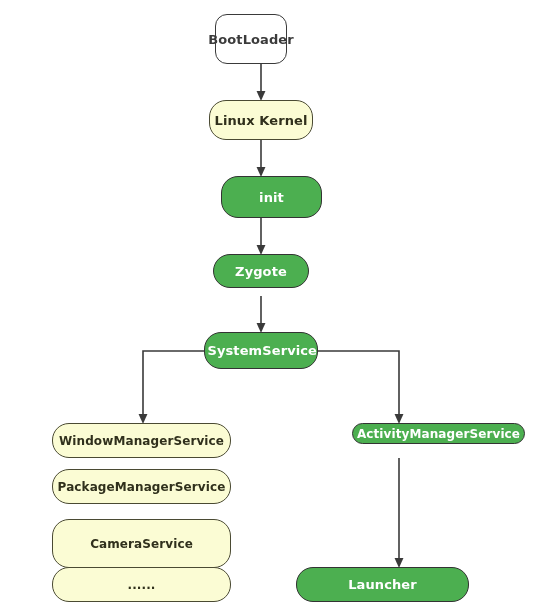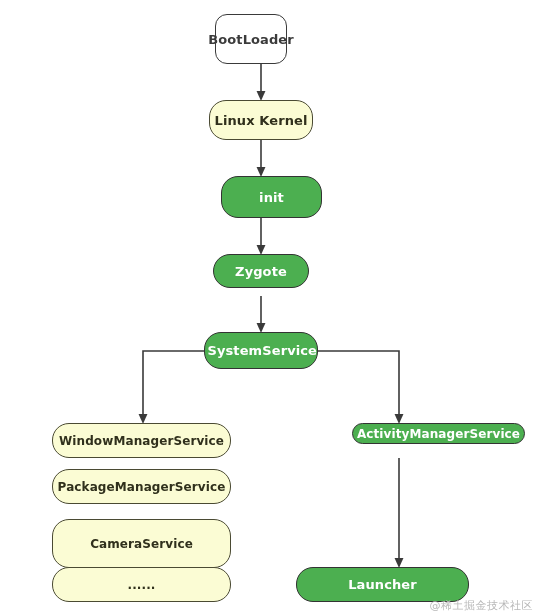--- a/index.html
+++ b/index.html
@@ -123,14 +123,13 @@
         <span>......</span>
       </div>
       <div class="node fill-green shape-stadium" style="left: 312px; top: 423px; width: 173px; height: 21px; font-size: 12px; margin-left: 40px;">
         <span>ActivityManagerService</span>
       </div>
       <div class="node fill-green shape-stadium" style="left: 296px; top: 567px; width: 173px; height: 35px; font-size: 13px;">
         <span>Launcher</span>
       </div>
     </div>
 
-  <div class="watermark">@稀土掘金技术社区</div>
 </div>
 
 </body></html>

